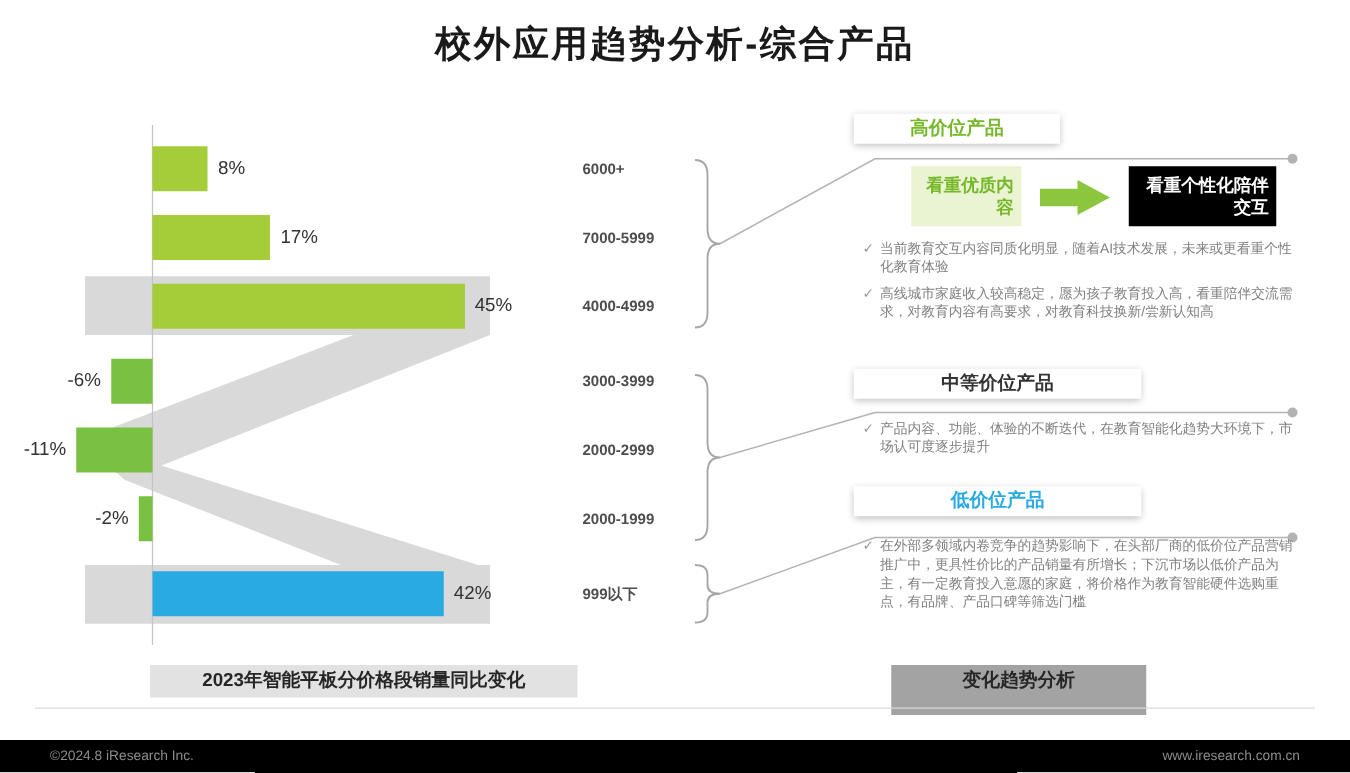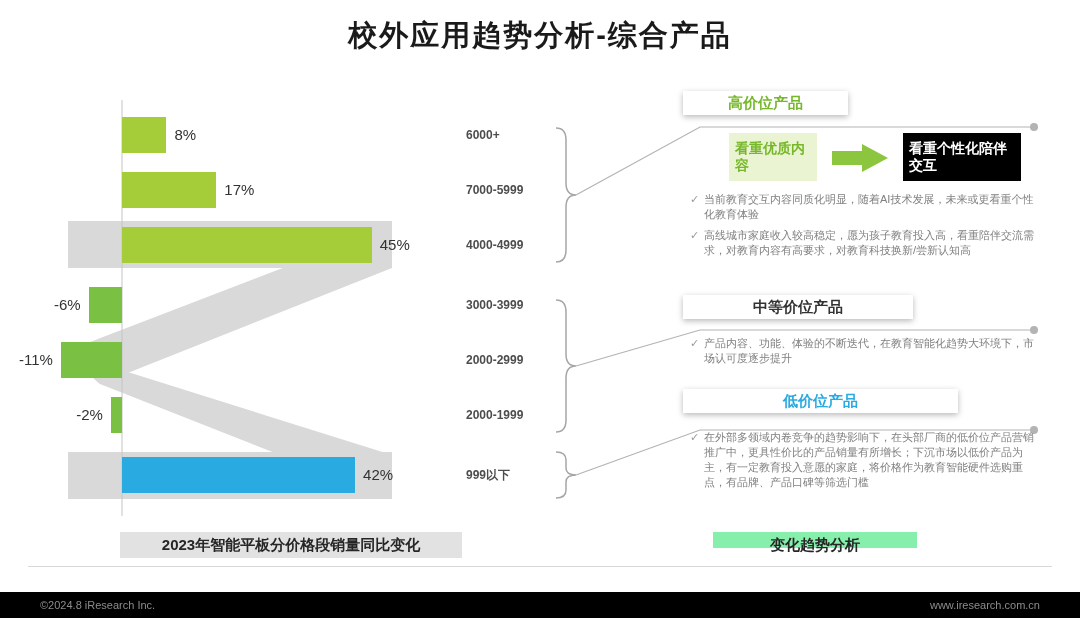--- a/index.html
+++ b/index.html
@@ -11,37 +11,37 @@
   
   #bars{position:absolute;left:0;top:0;width:100%;height:100%;}
   .bar{position:absolute;}
   .bar-label{position:absolute;font-size:15px;color:#333;height:18px;line-height:18px;}
   .price-label{position:absolute;left:466px;width:96px;font-size:12px;font-weight:bold;color:#4d4d4d;height:20px;line-height:20px;}
   
   .sec-hdr{position:absolute;height:24px;line-height:24px;text-align:center;background:#ffffff;
            font-size:15px;font-weight:bold;box-shadow:0 2px 6px rgba(0,0,0,0.28);}
   .hdr-high{left:683px;top:91px;width:165px;color:#76b82a;}
   .hdr-mid{left:683px;top:295px;width:230px;color:#333333;}
-  .hdr-low{left:683px;top:389px;width:275px;color:#29abe2;}
+  .hdr-low{left:683px;top:389px;width:230px;color:#29abe2;}
   .flow-box{position:absolute;top:133px;height:48px;display:flex;align-items:center;justify-content:center;
-            text-align:left;font-size:14px;line-height:1.25;padding:0 6px;box-sizing:border-box;}
+            text-align:right;font-size:14px;line-height:1.25;padding:0 6px;box-sizing:border-box;}
   .flow-from{left:729px;width:88px;background:#eaf3d2;color:#76b82a;font-weight:bold;}
   .flow-to{left:903px;width:118px;background:#000000;color:#ffffff;font-weight:bold;}
   .bullets{position:absolute;width:352px;left:690px;}
   .bul-high{top:192px;}
   .bul-mid{top:336px;}
   .bul-low{top:430px;}
   .bullet{display:flex;margin-bottom:6px;}
   .check{flex:0 0 14px;color:#999;font-size:11px;line-height:15px;}
   .btext{font-size:11px;line-height:15px;color:#808080;}
   
   .chart-caption{position:absolute;left:120px;top:532px;width:342px;height:26px;line-height:26px;
                  background:#e2e2e2;text-align:center;font-size:15px;font-weight:bold;color:#262626;}
-  .analysis-caption{position:absolute;left:713px;top:532px;width:204px;height:16px;line-height:26px;
-                 background:#86efac;text-align:center;font-size:15px;font-weight:bold;color:#262626;}
+  .analysis-caption{position:absolute;left:713px;top:532px;width:204px;height:40px;line-height:26px;
+                 background:#a3a3a3;text-align:center;font-size:15px;font-weight:bold;color:#262626;}
   .divider{position:absolute;left:28px;top:566px;width:1024px;height:1px;background:#d9d9d9;}
   .footnote{position:absolute;left:30px;top:573px;width:1020px;font-size:11px;color:#a6a6a6;}
   .footer{position:absolute;left:0;bottom:0;width:100%;height:26px;background:#000000;
           display:flex;align-items:center;justify-content:space-between;box-sizing:border-box;padding:0 40px;}
   .footer span{font-size:11px;color:#8c8c8c;}
 </style>
 </head>
 <body>
 
 <div class="page">

